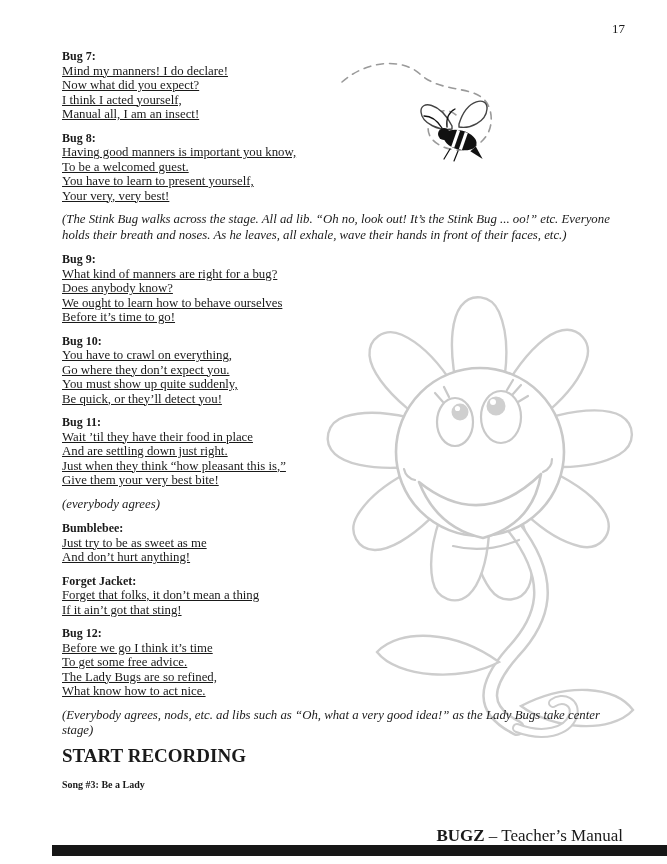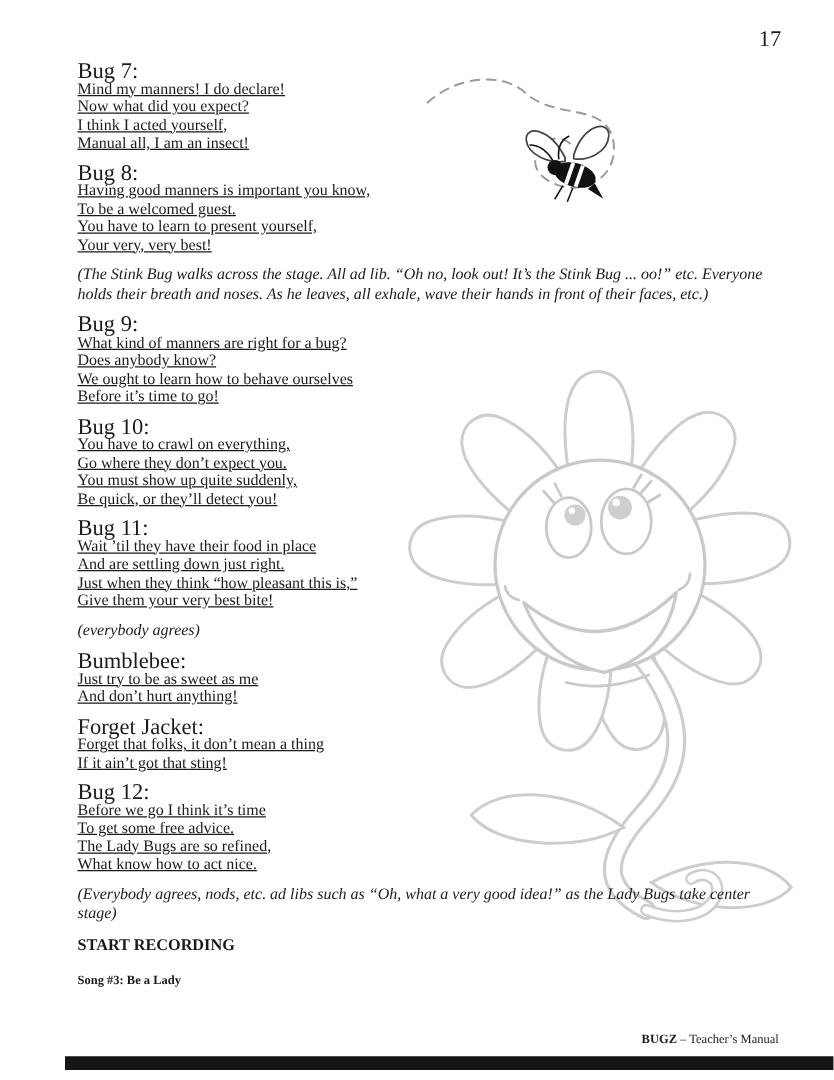--- a/index.html
+++ b/index.html
@@ -9,21 +9,21 @@
     height: 864px;
     background: #ffffff;
     overflow: hidden;
     font-family: "Liberation Serif", serif;
     color: #1a1a1a;
   }
   .page-number {
     position: absolute;
     top: 21px;
     right: 42px;
-    font-size: 18px;
+    font-size: 13px;
     z-index: 3;
   }
   .bee-svg {
     position: absolute;
     left: 332px;
     top: 54px;
     width: 185px;
     height: 118px;
     z-index: 1;
   }
@@ -40,47 +40,47 @@
     left: 62px;
     top: 49px;
     width: 554px;
     z-index: 2;
     font-size: 12.8px;
     line-height: 14.5px;
   }
   .block { margin: 0 0 9px 0; }
   .speaker {
     margin: 0;
-    font-size: 18px;
-    font-weight: normal;
+    font-size: 12px;
+    font-weight: bold;
     line-height: 14.5px;
   }
   .line { line-height: 14.5px; text-decoration: underline; }
   .stage {
     font-style: italic;
     margin: 0 0 9px 0;
     line-height: 15.5px;
   }
   .cue {
     margin: 8px 0 14px 0;
-    font-size: 13px;
+    font-size: 19px;
     font-weight: bold;
     line-height: 15px;
   }
   .song {
     margin: 0;
     font-size: 10px;
     font-weight: bold;
     line-height: 15px;
   }
   .footer {
     position: absolute;
     top: 826px;
     right: 44px;
-    font-size: 10px;
+    font-size: 17px;
     z-index: 3;
     text-align: center;
   }
   .footer-bold { font-weight: bold; }
   .bottom-bar {
     position: absolute;
     left: 52px;
     right: 0;
     top: 845px;
     height: 11px;

